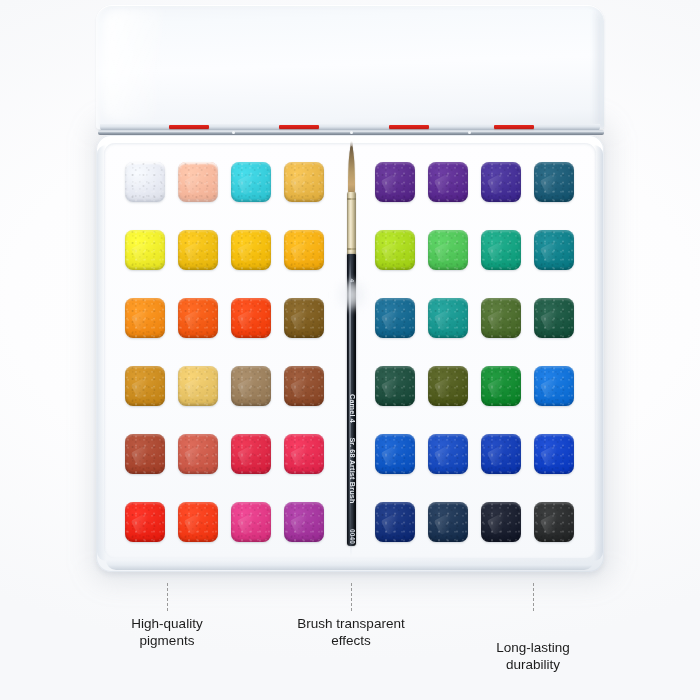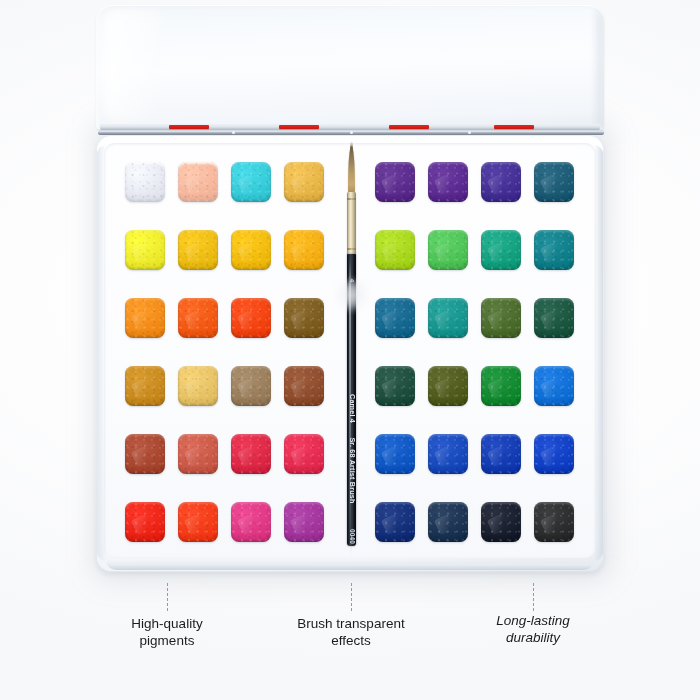--- a/index.html
+++ b/index.html
@@ -581,17 +581,17 @@
   <div class="brush-reflection"></div>
 
   <div id="callouts">
       <div class="callout-line" style="left: 167px; top: 583px; height: 28px;"></div>
       <div class="callout-text" style="left: 67px; top: 615px; width: 200px;">High-quality
 pigments</div>
       <div class="callout-line" style="left: 351px; top: 583px; height: 28px;"></div>
       <div class="callout-text" style="left: 251px; top: 615px; width: 200px;">Brush transparent
 effects</div>
       <div class="callout-line" style="left: 533px; top: 583px; height: 28px;"></div>
-      <div class="callout-text" style="left: 433px; top: 612px; width: 200px; font-style: italic;">Long-lasting
+      <div class="callout-text" style="left: 433px; top: 639px; width: 200px;">Long-lasting
 durability</div>
     </div>
 
 </div>
 
 </body></html>

